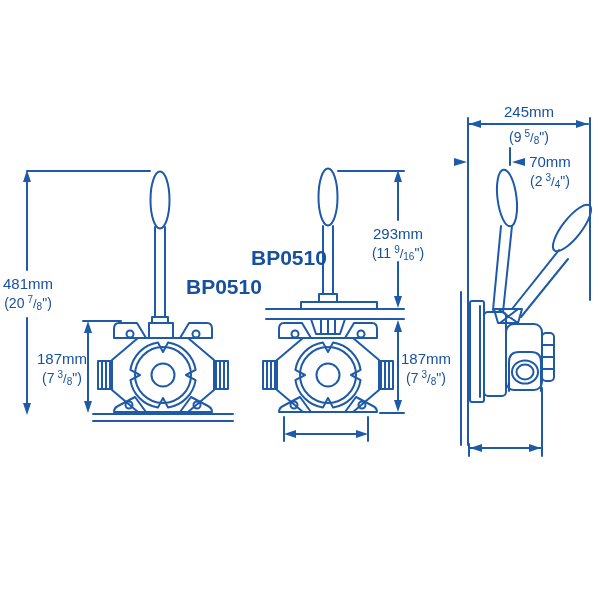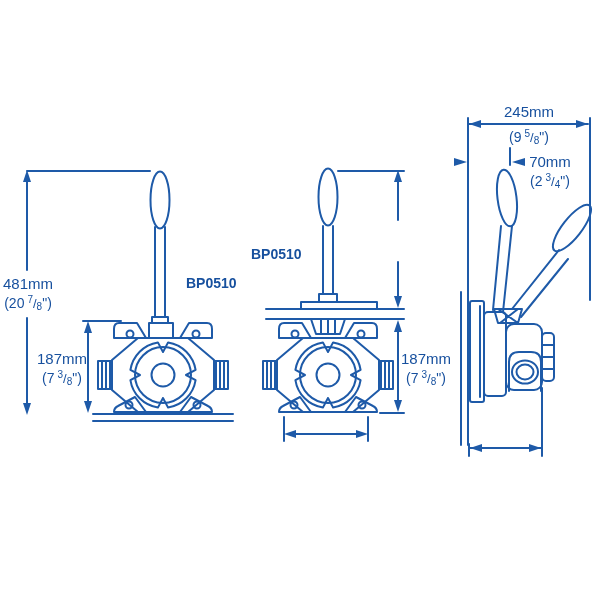--- a/index.html
+++ b/index.html
@@ -8,21 +8,21 @@
   #drawing{position:absolute;left:0;top:0;}
   .ln{stroke:#1e5aa8;stroke-width:2;fill:none;stroke-linejoin:round;stroke-linecap:round;}
   .ar{fill:#1e5aa8;stroke:none;}
   .dim{position:absolute;width:80px;text-align:center;color:#17509e;font-size:15px;
        line-height:16px;white-space:nowrap;}
   .dim .in{font-size:14px;}
   .fr-n{font-size:10px;vertical-align:4.5px;margin-left:3px;}
   .fr-sl{font-size:13px;}
   .fr-d{font-size:10px;vertical-align:-2px;}
   .gap2{margin-bottom:6px;}
-  .model{position:absolute;color:#17509e;font-size:14px;font-weight:bold;white-space:nowrap;}
+  .model{position:absolute;color:#17509e;font-size:21px;font-weight:bold;white-space:nowrap;}
 </style>
 </head>
 <body>
 
 <div id="stage">
 
 <svg id="drawing" width="600" height="600" viewBox="0 0 600 600">
   <defs>
     <g id="pumpFront">
       <path d="M-25,-37 L-51,-15 V15 L-25,37 H25 L51,15 V-15 L25,-37 Z"></path>
@@ -118,20 +118,24 @@
 <div class="dim" style="left:-12px;top:276px;">
   <div class="mm">481mm</div>
   <div class="in"><span>(20</span><span class="fr-n">7</span><span class="fr-sl">/</span><span class="fr-d">8</span><span>")</span></div>
 </div>
 
 <div class="dim" style="left:22px;top:351px;">
   <div class="mm">187mm</div>
   <div class="in"><span>(7</span><span class="fr-n">3</span><span class="fr-sl">/</span><span class="fr-d">8</span><span>")</span></div>
 </div>
 
+<div class="dim" style="left:358px;top:226px;">
+  <div class="mm">293mm</div>
+  <div class="in"><span>(11</span><span class="fr-n">9</span><span class="fr-sl">/</span><span class="fr-d">16</span><span>")</span></div>
+</div>
 
 <div class="dim" style="left:386px;top:351px;">
   <div class="mm">187mm</div>
   <div class="in"><span>(7</span><span class="fr-n">3</span><span class="fr-sl">/</span><span class="fr-d">8</span><span>")</span></div>
 </div>
 
 
 <div class="dim" style="left:489px;top:104px;text-align:center;">
   <div class="mm gap2">245mm</div>
   <div class="in"><span>(9</span><span class="fr-n">5</span><span class="fr-sl">/</span><span class="fr-d">8</span><span>")</span></div>

